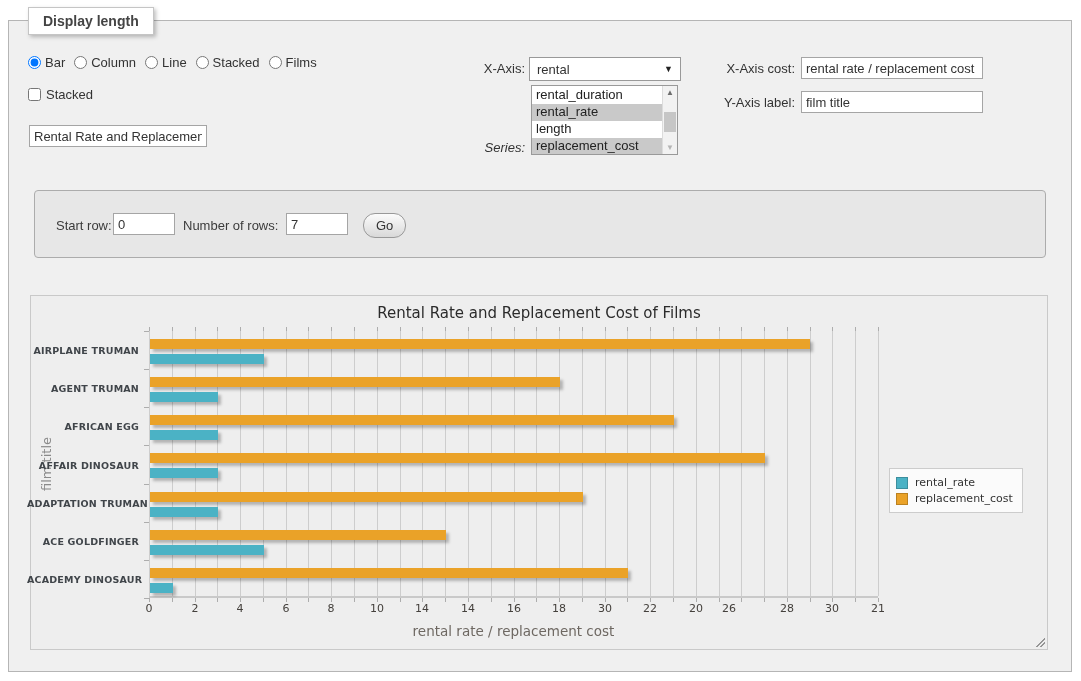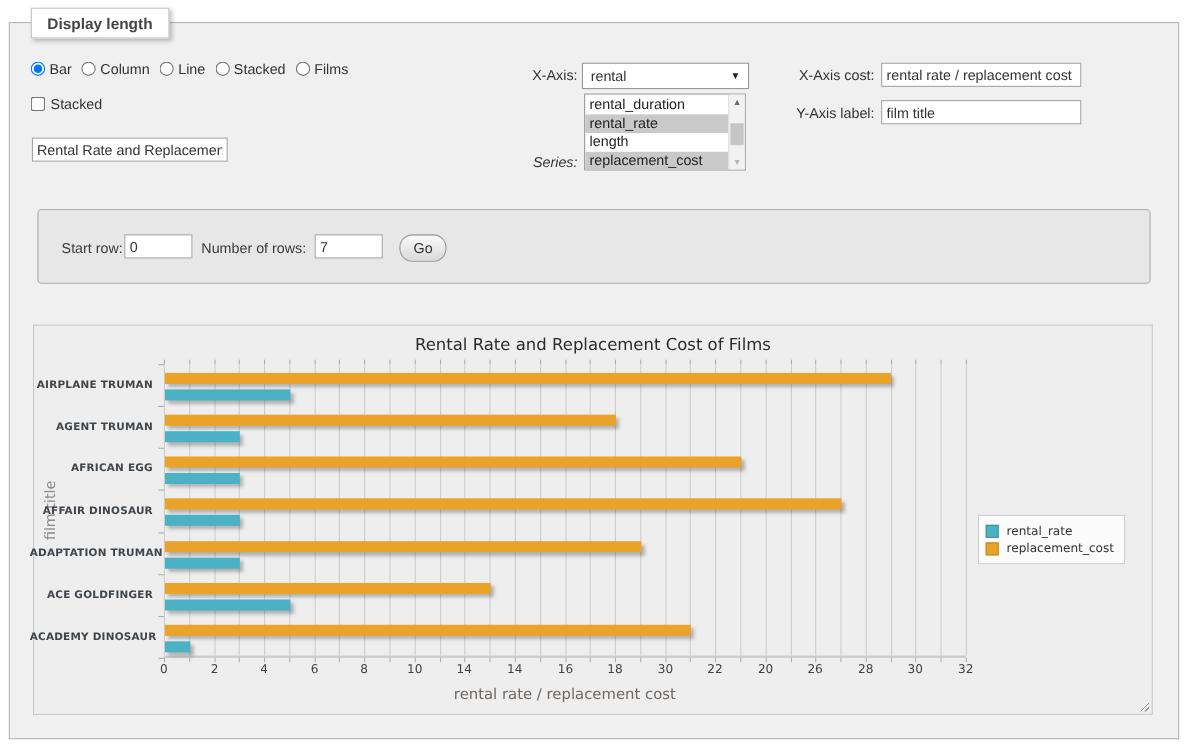--- a/index.html
+++ b/index.html
@@ -259,42 +259,42 @@
       <div class="gridline" style="left: 547px;"></div>
       <div class="tick-b" style="left: 547px;"></div>
       <div class="tick-t" style="left: 547px;"></div>
       <div class="xnum" style="left: 547px;">20</div>
       <div class="gridline" style="left: 570px;"></div>
       <div class="tick-b" style="left: 570px;"></div>
       <div class="tick-t" style="left: 570px;"></div>
       <div class="gridline" style="left: 592px;"></div>
       <div class="tick-b" style="left: 592px;"></div>
       <div class="tick-t" style="left: 592px;"></div>
-      <div class="xnum" style="left: 592px;">26</div>
+      <div class="xnum" style="left: 580px;">26</div>
       <div class="gridline" style="left: 615px;"></div>
       <div class="tick-b" style="left: 615px;"></div>
       <div class="tick-t" style="left: 615px;"></div>
       <div class="gridline" style="left: 638px;"></div>
       <div class="tick-b" style="left: 638px;"></div>
       <div class="tick-t" style="left: 638px;"></div>
       <div class="xnum" style="left: 638px;">28</div>
       <div class="gridline" style="left: 661px;"></div>
       <div class="tick-b" style="left: 661px;"></div>
       <div class="tick-t" style="left: 661px;"></div>
       <div class="gridline" style="left: 683px;"></div>
       <div class="tick-b" style="left: 683px;"></div>
       <div class="tick-t" style="left: 683px;"></div>
       <div class="xnum" style="left: 683px;">30</div>
       <div class="gridline" style="left: 706px;"></div>
       <div class="tick-b" style="left: 706px;"></div>
       <div class="tick-t" style="left: 706px;"></div>
       <div class="gridline" style="left: 729px;"></div>
       <div class="tick-b" style="left: 729px;"></div>
       <div class="tick-t" style="left: 729px;"></div>
-      <div class="xnum" style="left: 729px;">32</div>
+      <div class="xnum" style="left: 729px;">21</div>
       <div class="band-tick" style="top: 0px;"></div>
       <div class="band-tick" style="top: 38px;"></div>
       <div class="band-tick" style="top: 76px;"></div>
       <div class="band-tick" style="top: 114px;"></div>
       <div class="band-tick" style="top: 153px;"></div>
       <div class="band-tick" style="top: 191px;"></div>
       <div class="band-tick" style="top: 229px;"></div>
       <div class="band-tick" style="top: 267px;"></div>
       <div class="cat-label" style="top: 19px;">AIRPLANE TRUMAN</div>
       <div class="bar" style="left: 1px; top: 8px; width: 660px; background: rgb(234, 162, 40);"></div>

